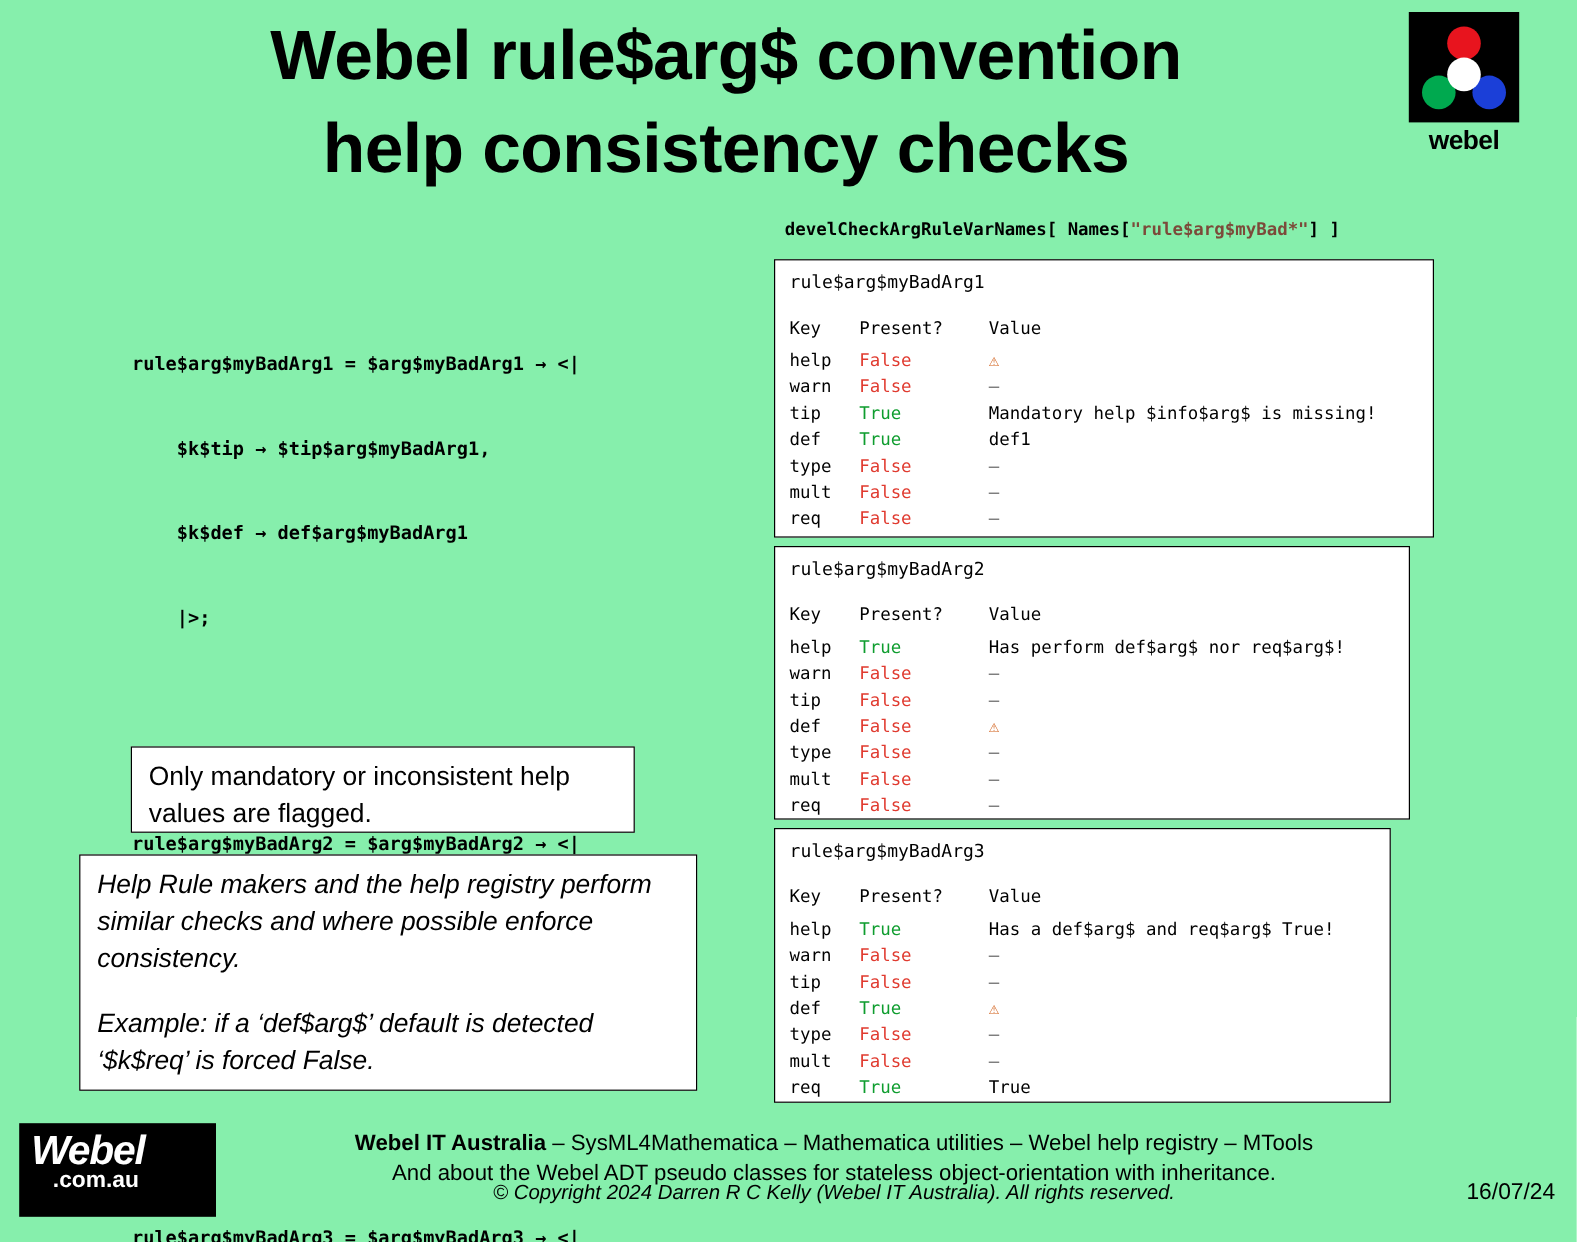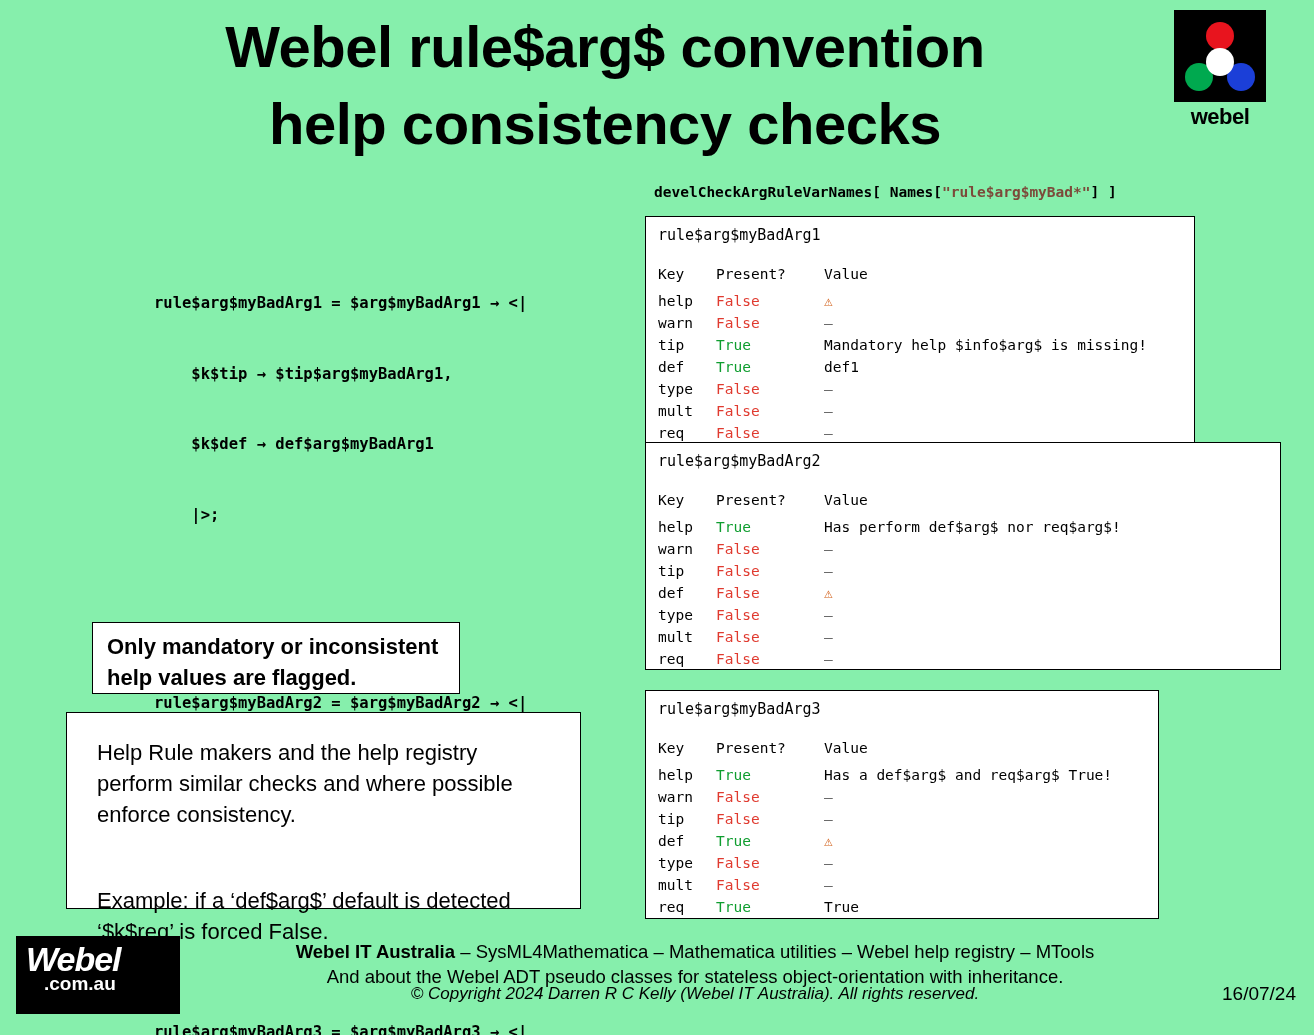--- a/index.html
+++ b/index.html
@@ -66,35 +66,35 @@
     left: 110px;
     top: 198px;
     width: 500px;
     font-family: "DejaVu Sans Mono", "Liberation Mono", monospace;
     font-size: 15.5px;
     font-weight: bold;
     line-height: 1.52;
     color: #000000;
     white-space: pre;
   }
-  .code-block { margin-bottom: 23px; margin-left: 44px; }
+  .code-block { margin-bottom: 23px; }
 
   
   .callout {
     position: absolute;
     border: 1.5px solid #000000;
     background: #ffffff;
     color: #000000;
     font-size: 22px;
     line-height: 1.42;
     padding: 8px 12px 8px 14px;
   }
-  #callout-flagged { left: 92px; top: 622px; width: 368px; height: 72px; font-weight: bold; }
+  #callout-flagged { left: 109px; top: 622px; width: 420px; height: 72px; }
   #callout-consistency { left: 66px; top: 712px; width: 515px; height: 197px; }
-  #callout-consistency p { margin: 16px; }
+  #callout-consistency p { margin: 0; font-style: italic; }
   #callout-consistency p.spacer { height: 22px; }
 
   
   .query-line {
     position: absolute;
     left: 654px;
     top: 184px;
     font-family: "DejaVu Sans Mono", "Liberation Mono", monospace;
     font-size: 14.5px;
     font-weight: bold;
@@ -108,21 +108,21 @@
   .result-box {
     position: absolute;
     border: 1.4px solid #000000;
     background: #ffffff;
     font-family: "DejaVu Sans Mono", "Liberation Mono", monospace;
     font-size: 14.5px;
     color: #000000;
     padding: 6px 0 4px 0;
   }
   #result-1 { left: 645px; top: 216px; width: 550px; height: 232px; }
-  #result-2 { left: 645px; top: 442px; width: 636px; height: 228px; }
+  #result-2 { left: 645px; top: 455px; width: 530px; height: 228px; }
   #result-3 { left: 645px; top: 690px; width: 514px; height: 229px; }
 
   .res-title {
     padding: 0 0 0 12px;
     font-size: 15px;
     line-height: 1.6;
     color: #000;
   }
   .res-table { border-collapse: collapse; margin-top: 16px; width: 100%; }
   .res-table th, .res-table td {

